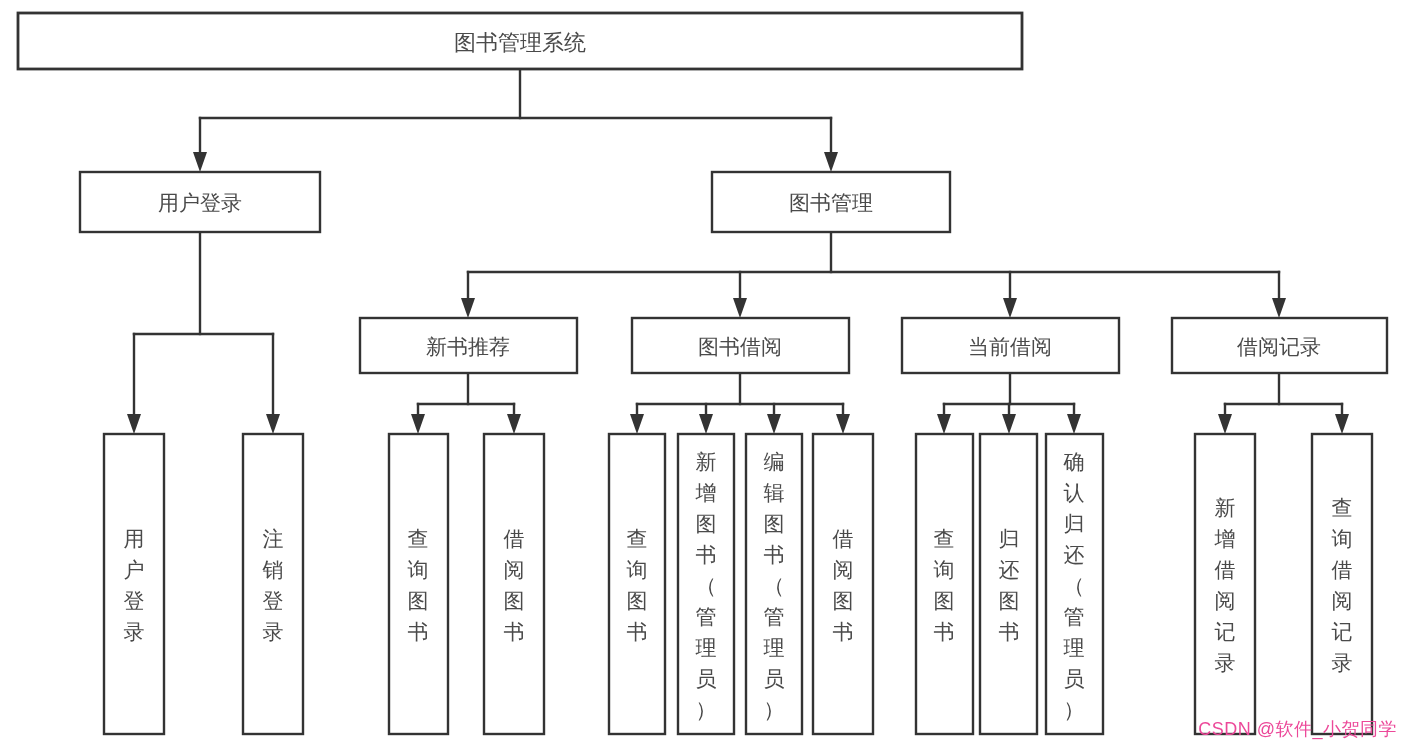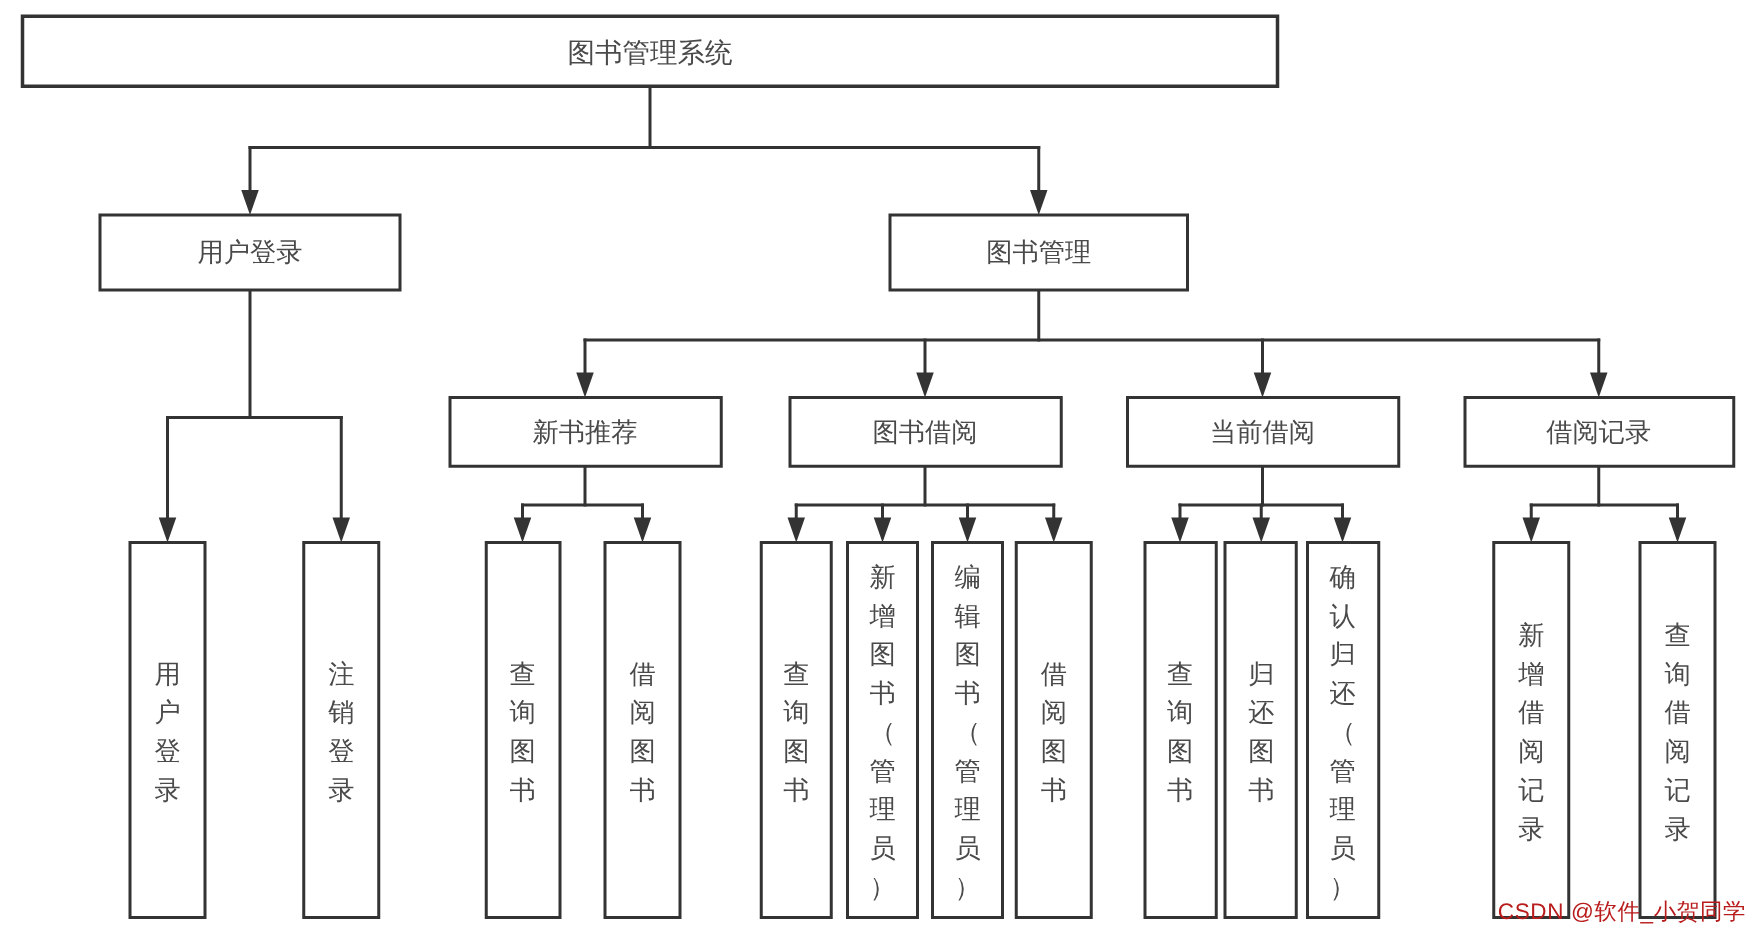--- a/index.html
+++ b/index.html
@@ -52,21 +52,21 @@
   .arrow-head {
     fill: #333333;
     stroke: none;
   }
   .watermark {
     position: absolute;
     right: 8px;
     bottom: 6px;
     font-family: "Liberation Sans", "DejaVu Sans", sans-serif;
     font-size: 18px;
-    color: #b91c1c;
+    color: #ec4899;
     white-space: nowrap;
     letter-spacing: 0.5px;
     pointer-events: none;
   }
 </style>
 </head>
 <body>
 
 <svg id="diagram" viewBox="0 0 1405 747" xmlns="http://www.w3.org/2000/svg">
 

